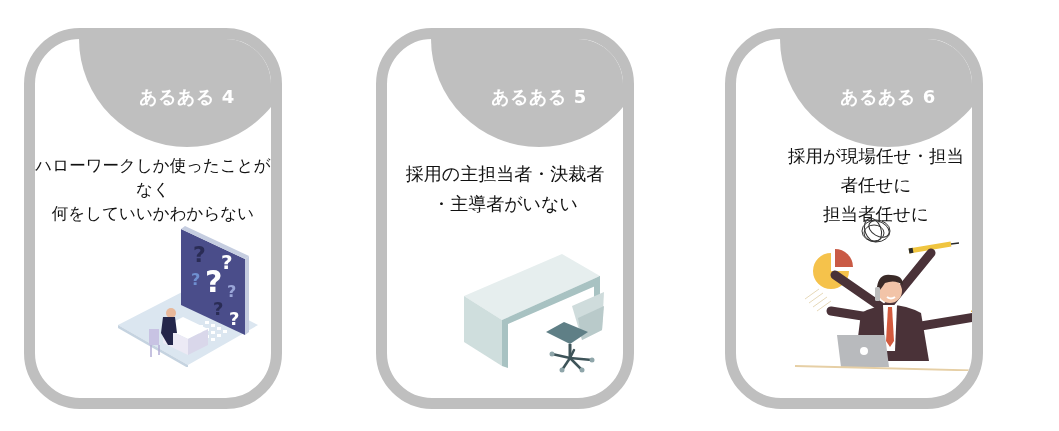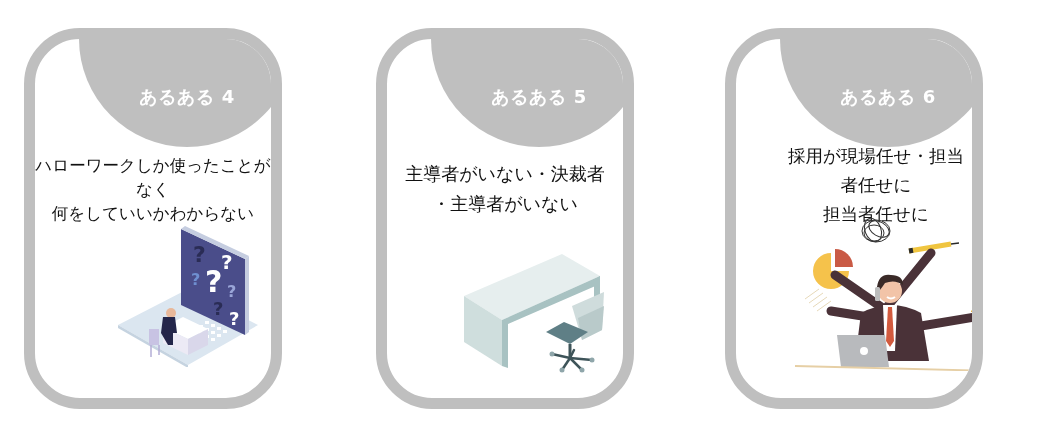--- a/index.html
+++ b/index.html
@@ -85,21 +85,21 @@
     <path d="M50,100 L62,100 L64,116 L48,116 Z" fill="#24264a"></path>
     <path d="M48,116 L60,116 L60,128 L55,128 Z" fill="#24264a"></path>
   </svg>
 </div>
 
 <div class="card c2">
   <div class="badge">
     <span>あるある 5</span>
   </div>
   <div class="title">
-    <div>主導者がいない・決裁者</div>
+    <div>採用の主担当者・決裁者</div>
     <div>・主導者がいない</div>
   </div>
   <svg class="illus" style="left:67px; top:205px;" width="170" height="140" viewBox="0 0 170 140">
 
     <polygon points="10,52 108,10 146,32 48,76" fill="#e6eeee"></polygon>
 
     <polygon points="10,52 48,76 48,122 10,98" fill="#cfdedd"></polygon>
 
     <polygon points="48,76 146,32 146,40 54,80 54,124 48,122" fill="#a8c2c2"></polygon>
 

